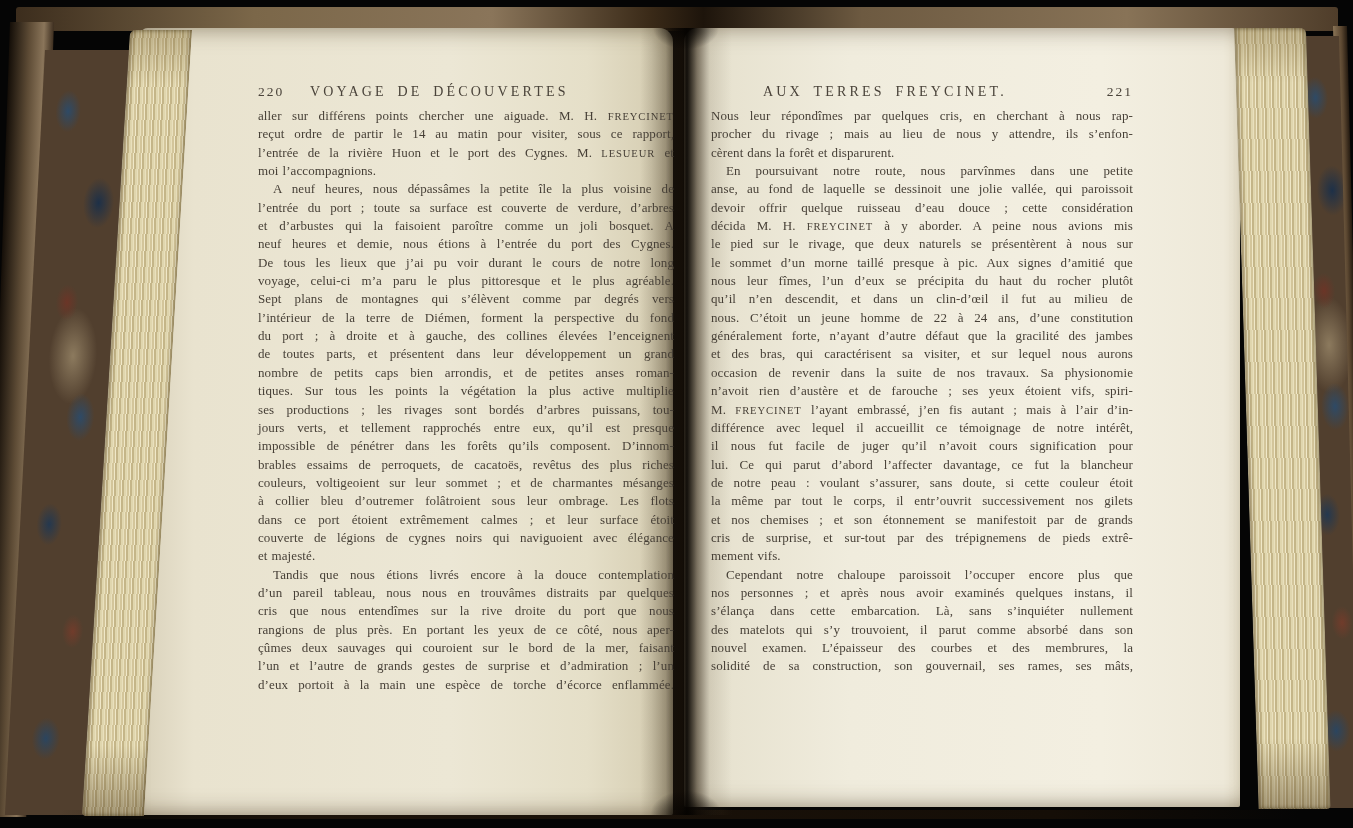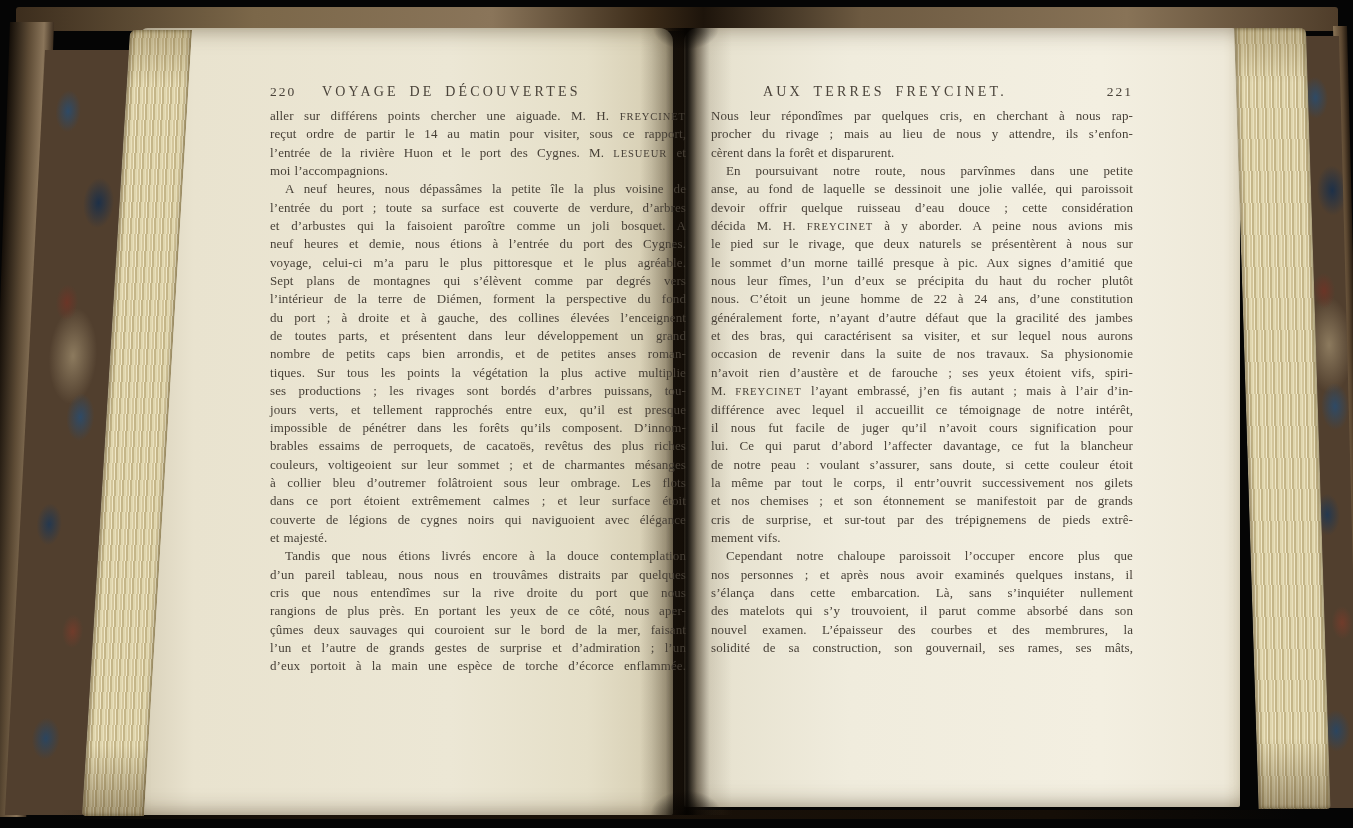--- a/index.html
+++ b/index.html
@@ -90,21 +90,21 @@
     position:absolute;left:640px;top:28px;width:92px;height:787px;z-index:7;
     background:
       radial-gradient(ellipse 46px 30px at 50% 0%, rgba(5,3,1,.9), rgba(5,3,1,0) 72%),
       radial-gradient(ellipse 50px 34px at 50% 100%, rgba(5,3,1,.85), rgba(5,3,1,0) 72%),
       linear-gradient(90deg, rgba(56,42,24,0) 0%, rgba(56,42,24,.3) 28%, rgba(24,16,8,.8) 46%, rgba(8,5,2,.95) 51%, rgba(45,33,20,.55) 62%, rgba(90,75,50,.15) 76%, rgba(90,75,50,0) 100%);
     pointer-events:none;
   }
 
   
   .textblock{position:absolute;top:84px;z-index:10;color:#463f36;}
-  .tb-left{left:270px;width:416px;}
+  .tb-left{left:258px;width:416px;}
   .tb-right{left:711px;width:422px;}
   .pagehead{
     display:grid;grid-template-columns:52px 1fr 52px;align-items:baseline;
     height:19px;margin-bottom:4px;color:#4a433a;
   }
   .runtitle{
     grid-column:2;text-align:left;
     font-size:14px;letter-spacing:3.2px;word-spacing:4px;white-space:nowrap;
   }
   .pagenum{font-size:13.5px;letter-spacing:2px;}
@@ -147,20 +147,21 @@
     </div>
     <div class="body">
       <div class="bl">aller sur différens points chercher une aiguade. M. H. <span class="sc">FREYCINET</span></div>
       <div class="bl">reçut ordre de partir le 14 au matin pour visiter, sous ce rapport,</div>
       <div class="bl">l’entrée de la rivière Huon et le port des Cygnes. M. <span class="sc">LESUEUR</span> et</div>
       <div class="bl pe">moi l’accompagnions.</div>
       <div class="bl ind">A neuf heures, nous dépassâmes la petite île la plus voisine de</div>
       <div class="bl">l’entrée du port ; toute sa surface est couverte de verdure, d’arbres</div>
       <div class="bl">et d’arbustes qui la faisoient paroître comme un joli bosquet. A</div>
       <div class="bl">neuf heures et demie, nous étions à l’entrée du port des Cygnes.</div>
+      <div class="bl">De tous les lieux que j’ai pu voir durant le cours de notre long</div>
       <div class="bl">voyage, celui-ci m’a paru le plus pittoresque et le plus agréable.</div>
       <div class="bl">Sept plans de montagnes qui s’élèvent comme par degrés vers</div>
       <div class="bl">l’intérieur de la terre de Diémen, forment la perspective du fond</div>
       <div class="bl">du port ; à droite et à gauche, des collines élevées l’enceignent</div>
       <div class="bl">de toutes parts, et présentent dans leur développement un grand</div>
       <div class="bl">nombre de petits caps bien arrondis, et de petites anses roman-</div>
       <div class="bl">tiques. Sur tous les points la végétation la plus active multiplie</div>
       <div class="bl">ses productions ; les rivages sont bordés d’arbres puissans, tou-</div>
       <div class="bl">jours verts, et tellement rapprochés entre eux, qu’il est presque</div>
       <div class="bl">impossible de pénétrer dans les forêts qu’ils composent. D’innom-</div>
@@ -190,20 +191,21 @@
       <div class="bl">Nous leur répondîmes par quelques cris, en cherchant à nous rap-</div>
       <div class="bl">procher du rivage ; mais au lieu de nous y attendre, ils s’enfon-</div>
       <div class="bl pe">cèrent dans la forêt et disparurent.</div>
       <div class="bl ind">En poursuivant notre route, nous parvînmes dans une petite</div>
       <div class="bl">anse, au fond de laquelle se dessinoit une jolie vallée, qui paroissoit</div>
       <div class="bl">devoir offrir quelque ruisseau d’eau douce ; cette considération</div>
       <div class="bl">décida M. H. <span class="sc">FREYCINET</span> à y aborder. A peine nous avions mis</div>
       <div class="bl">le pied sur le rivage, que deux naturels se présentèrent à nous sur</div>
       <div class="bl">le sommet d’un morne taillé presque à pic. Aux signes d’amitié que</div>
       <div class="bl">nous leur fîmes, l’un d’eux se précipita du haut du rocher plutôt</div>
+      <div class="bl">qu’il n’en descendit, et dans un clin-d’œil il fut au milieu de</div>
       <div class="bl">nous. C’étoit un jeune homme de 22 à 24 ans, d’une constitution</div>
       <div class="bl">généralement forte, n’ayant d’autre défaut que la gracilité des jambes</div>
       <div class="bl">et des bras, qui caractérisent sa visiter, et sur lequel nous aurons</div>
       <div class="bl">occasion de revenir dans la suite de nos travaux. Sa physionomie</div>
       <div class="bl">n’avoit rien d’austère et de farouche ; ses yeux étoient vifs, spiri-</div>
       <div class="bl">M. <span class="sc">FREYCINET</span> l’ayant embrassé, j’en fis autant ; mais à l’air d’in-</div>
       <div class="bl">différence avec lequel il accueillit ce témoignage de notre intérêt,</div>
       <div class="bl">il nous fut facile de juger qu’il n’avoit cours signification pour</div>
       <div class="bl">lui. Ce qui parut d’abord l’affecter davantage, ce fut la blancheur</div>
       <div class="bl">de notre peau : voulant s’assurer, sans doute, si cette couleur étoit</div>

